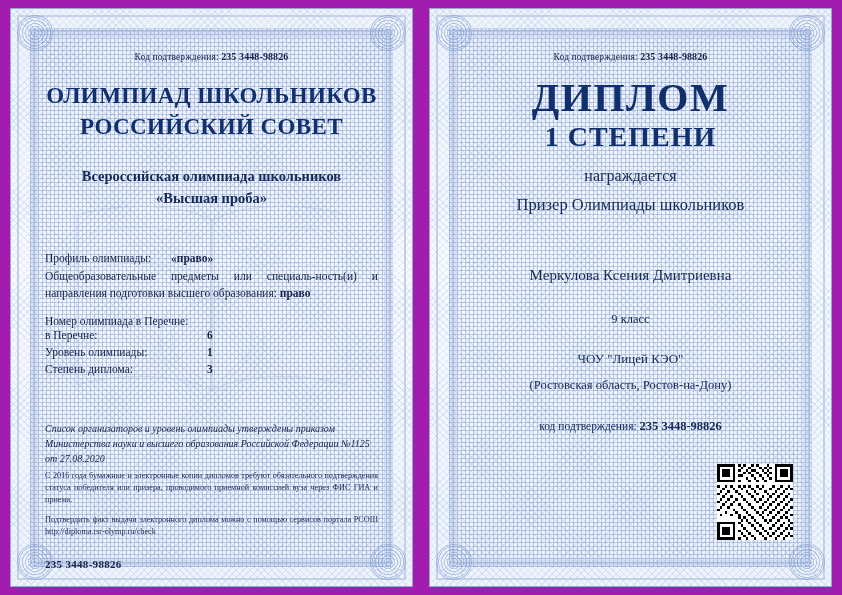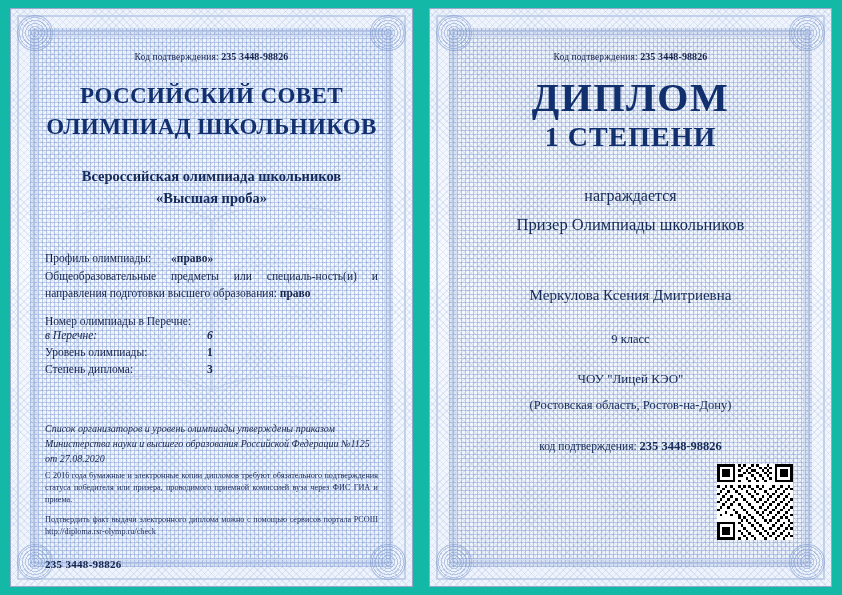--- a/index.html
+++ b/index.html
@@ -10,21 +10,21 @@
   body {
     width: 842px;
     height: 595px;
     font-family: "Liberation Serif", serif;
     overflow: hidden;
   }
   .page {
     position: relative;
     width: 842px;
     height: 595px;
-    background: #14b8a6;
+    background: #a21caf;
     display: flex;
     gap: 16px;
     padding: 8px 10px;
     box-sizing: border-box;
   }
 
   
   .cert {
     position: relative;
     flex: 1 1 0;
@@ -194,21 +194,21 @@
   .diploma-degree {
     text-align: center;
     margin-top: 2px;
     font-size: 28px;
     font-weight: bold;
     letter-spacing: 1px;
     color: #12306e;
   }
   .awarded {
     text-align: center;
-    margin-top: 34px;
+    margin-top: 14px;
     font-size: 16px;
     color: #152a57;
   }
   .winner-type {
     text-align: center;
     margin-top: 10px;
     font-size: 16.5px;
     color: #152a57;
   }
   .recipient {
@@ -289,44 +289,44 @@
     </svg>
 
     <div class="content">
 
       <div class="code-line">
         <span>Код подтверждения:</span>
         <b>235 3448-98826</b>
       </div>
 
       <div class="rsosh-title">
+        <div>ОЛИМПИАД ШКОЛЬНИКОВ</div>
         <div>РОССИЙСКИЙ СОВЕТ</div>
-        <div>ОЛИМПИАД ШКОЛЬНИКОВ</div>
       </div>
 
       <div class="olymp-name">Всероссийская олимпиада школьников «Высшая проба»</div>
 
       <div class="fields">
         <div class="frow">
           <div class="flabel">Профиль олимпиады:</div>
           <div class="fvalue">«право»</div>
         </div>
 
         <div style="margin-top:2px;">
           <div style="text-align:justify;">
             <span class="wrap-label" style="display:inline">Общеобразовательные предметы или специаль-ность(и) и направления подготовки высшего образования:</span>
             <b>право</b>
           </div>
         </div>
 
         <div class="gap"></div>
 
         <div>
-          <div>Номер олимпиады в Перечне:</div>
-          <div class="frow" style="margin-top:-2px;font-style:italic;">
+          <div>Номер олимпиада в Перечне:</div>
+          <div class="frow" style="margin-top:-2px;">
             <div class="flabel">в Перечне:</div>
             <div class="fvalue-c">6</div>
           </div>
         </div>
 
         <div class="frow">
           <div class="flabel">Уровень олимпиады:</div>
           <div class="fvalue-c">1</div>
         </div>
 

